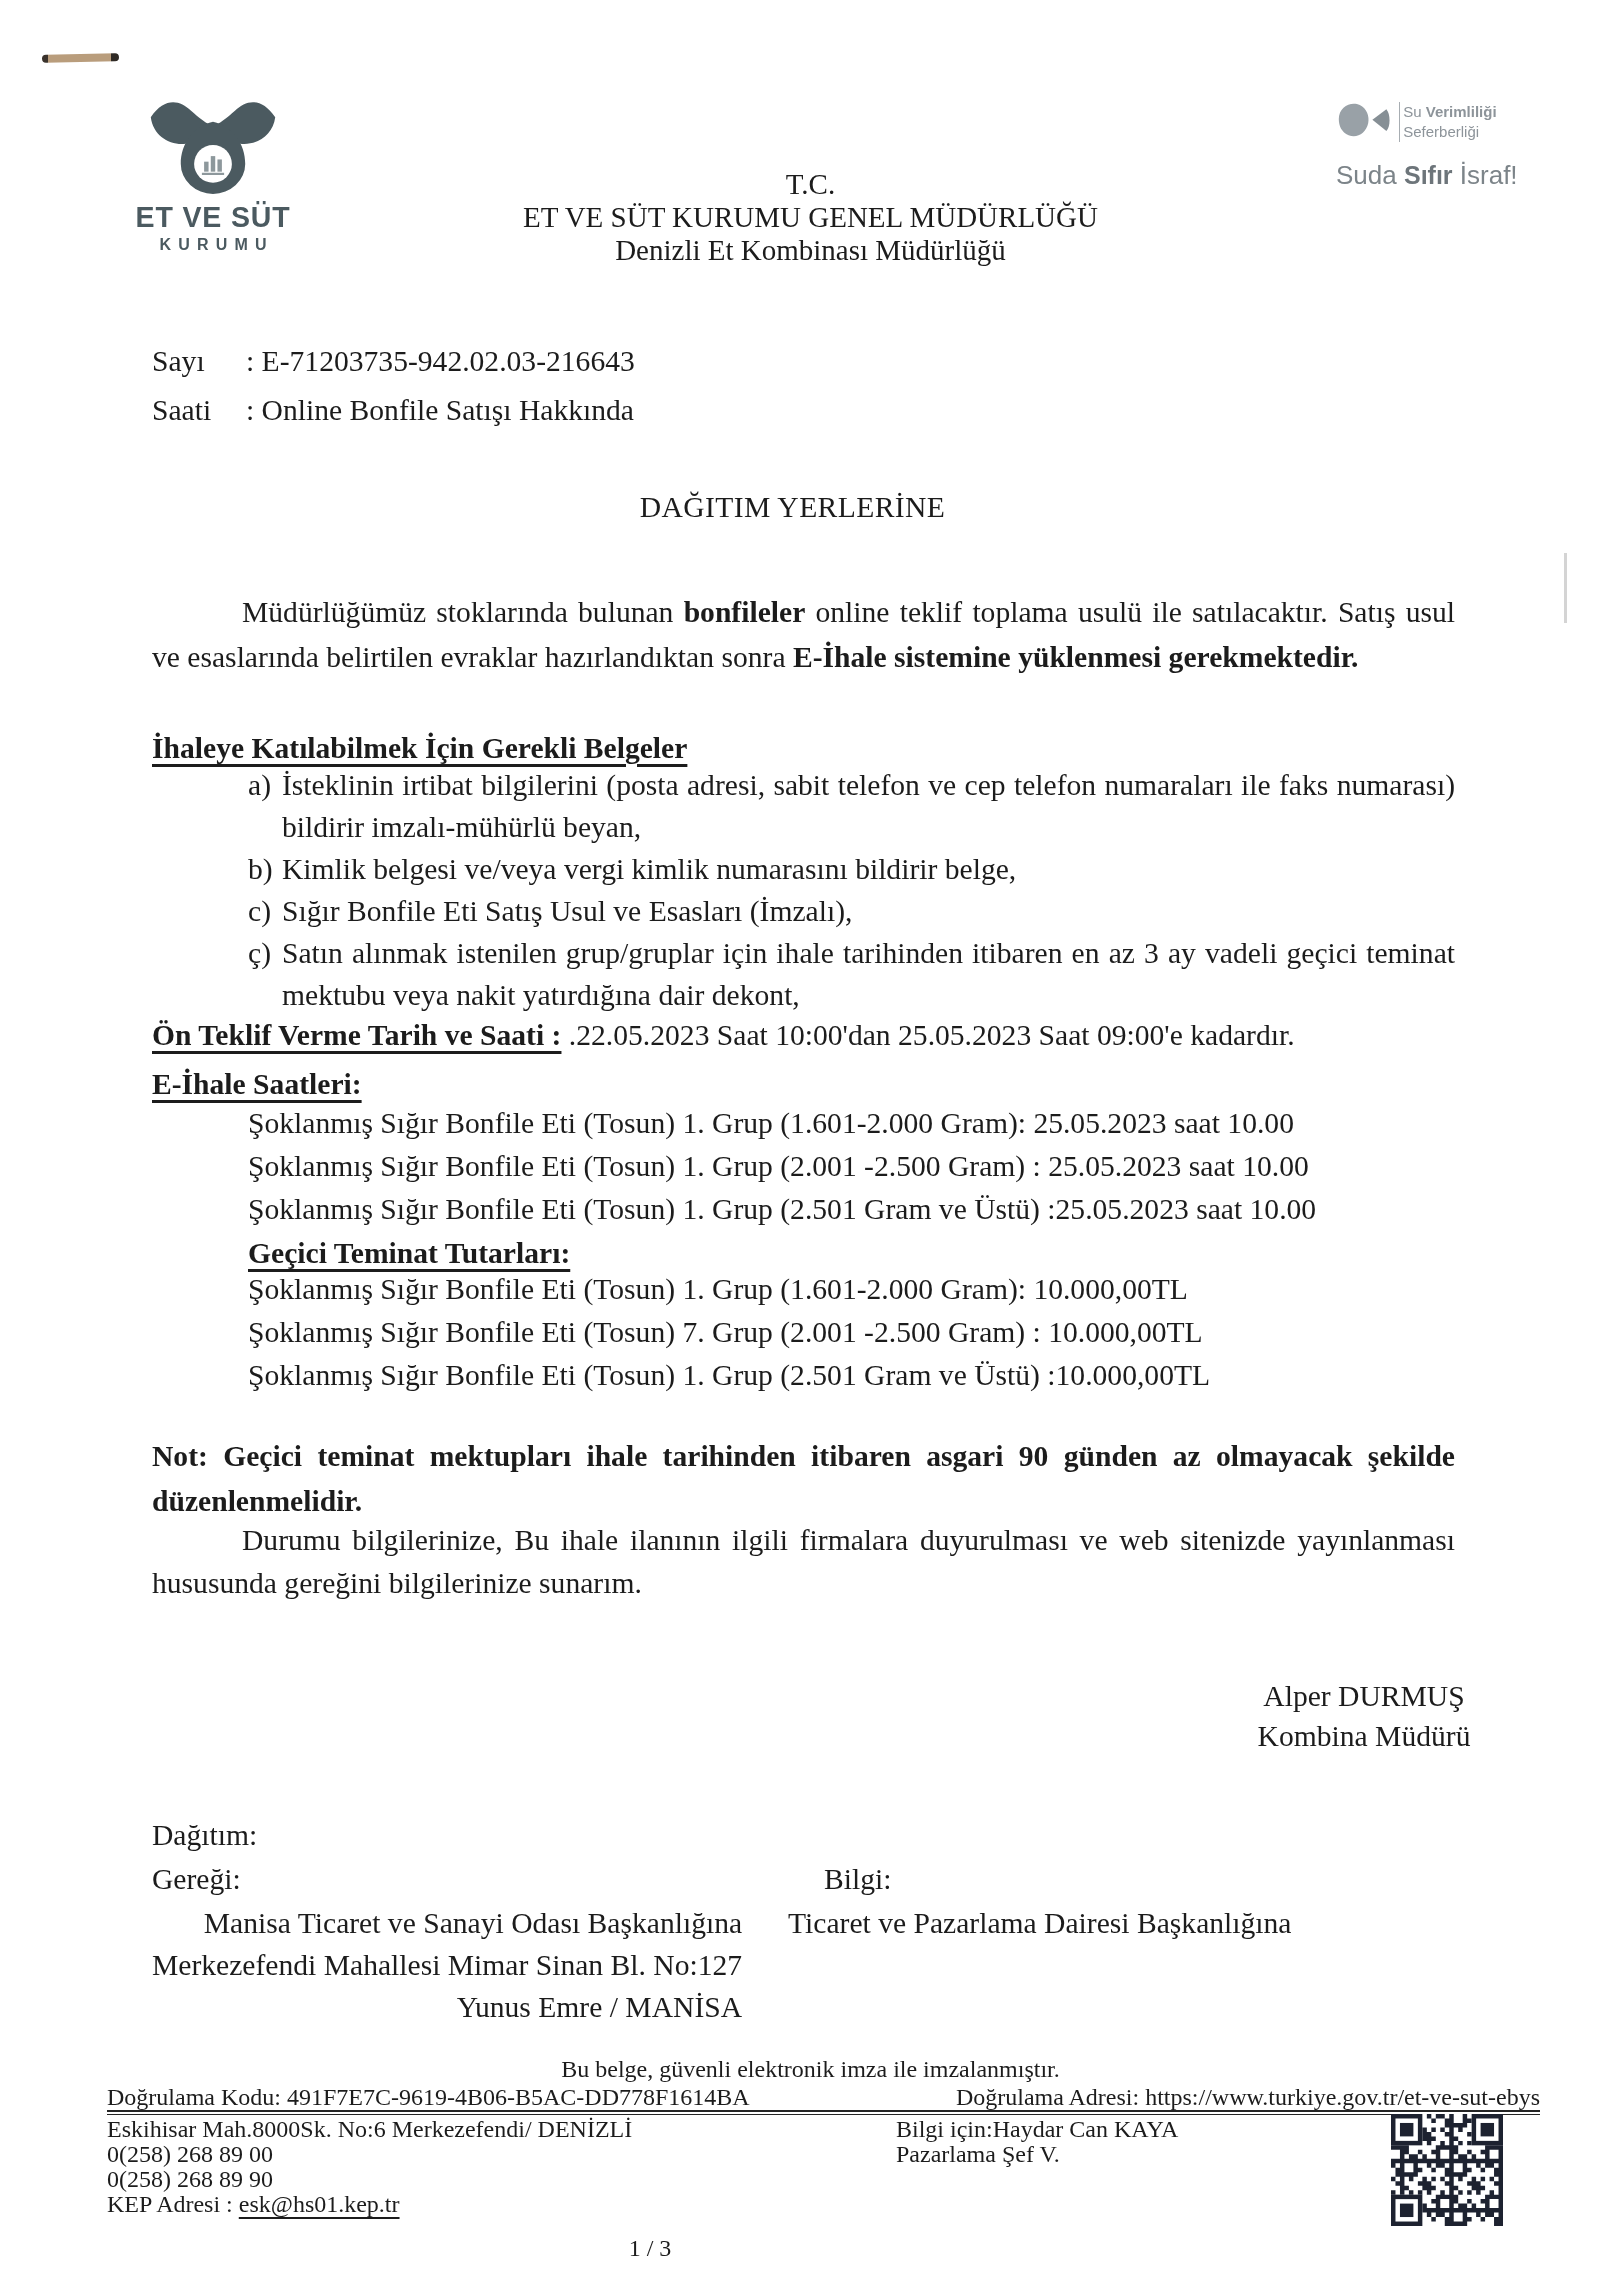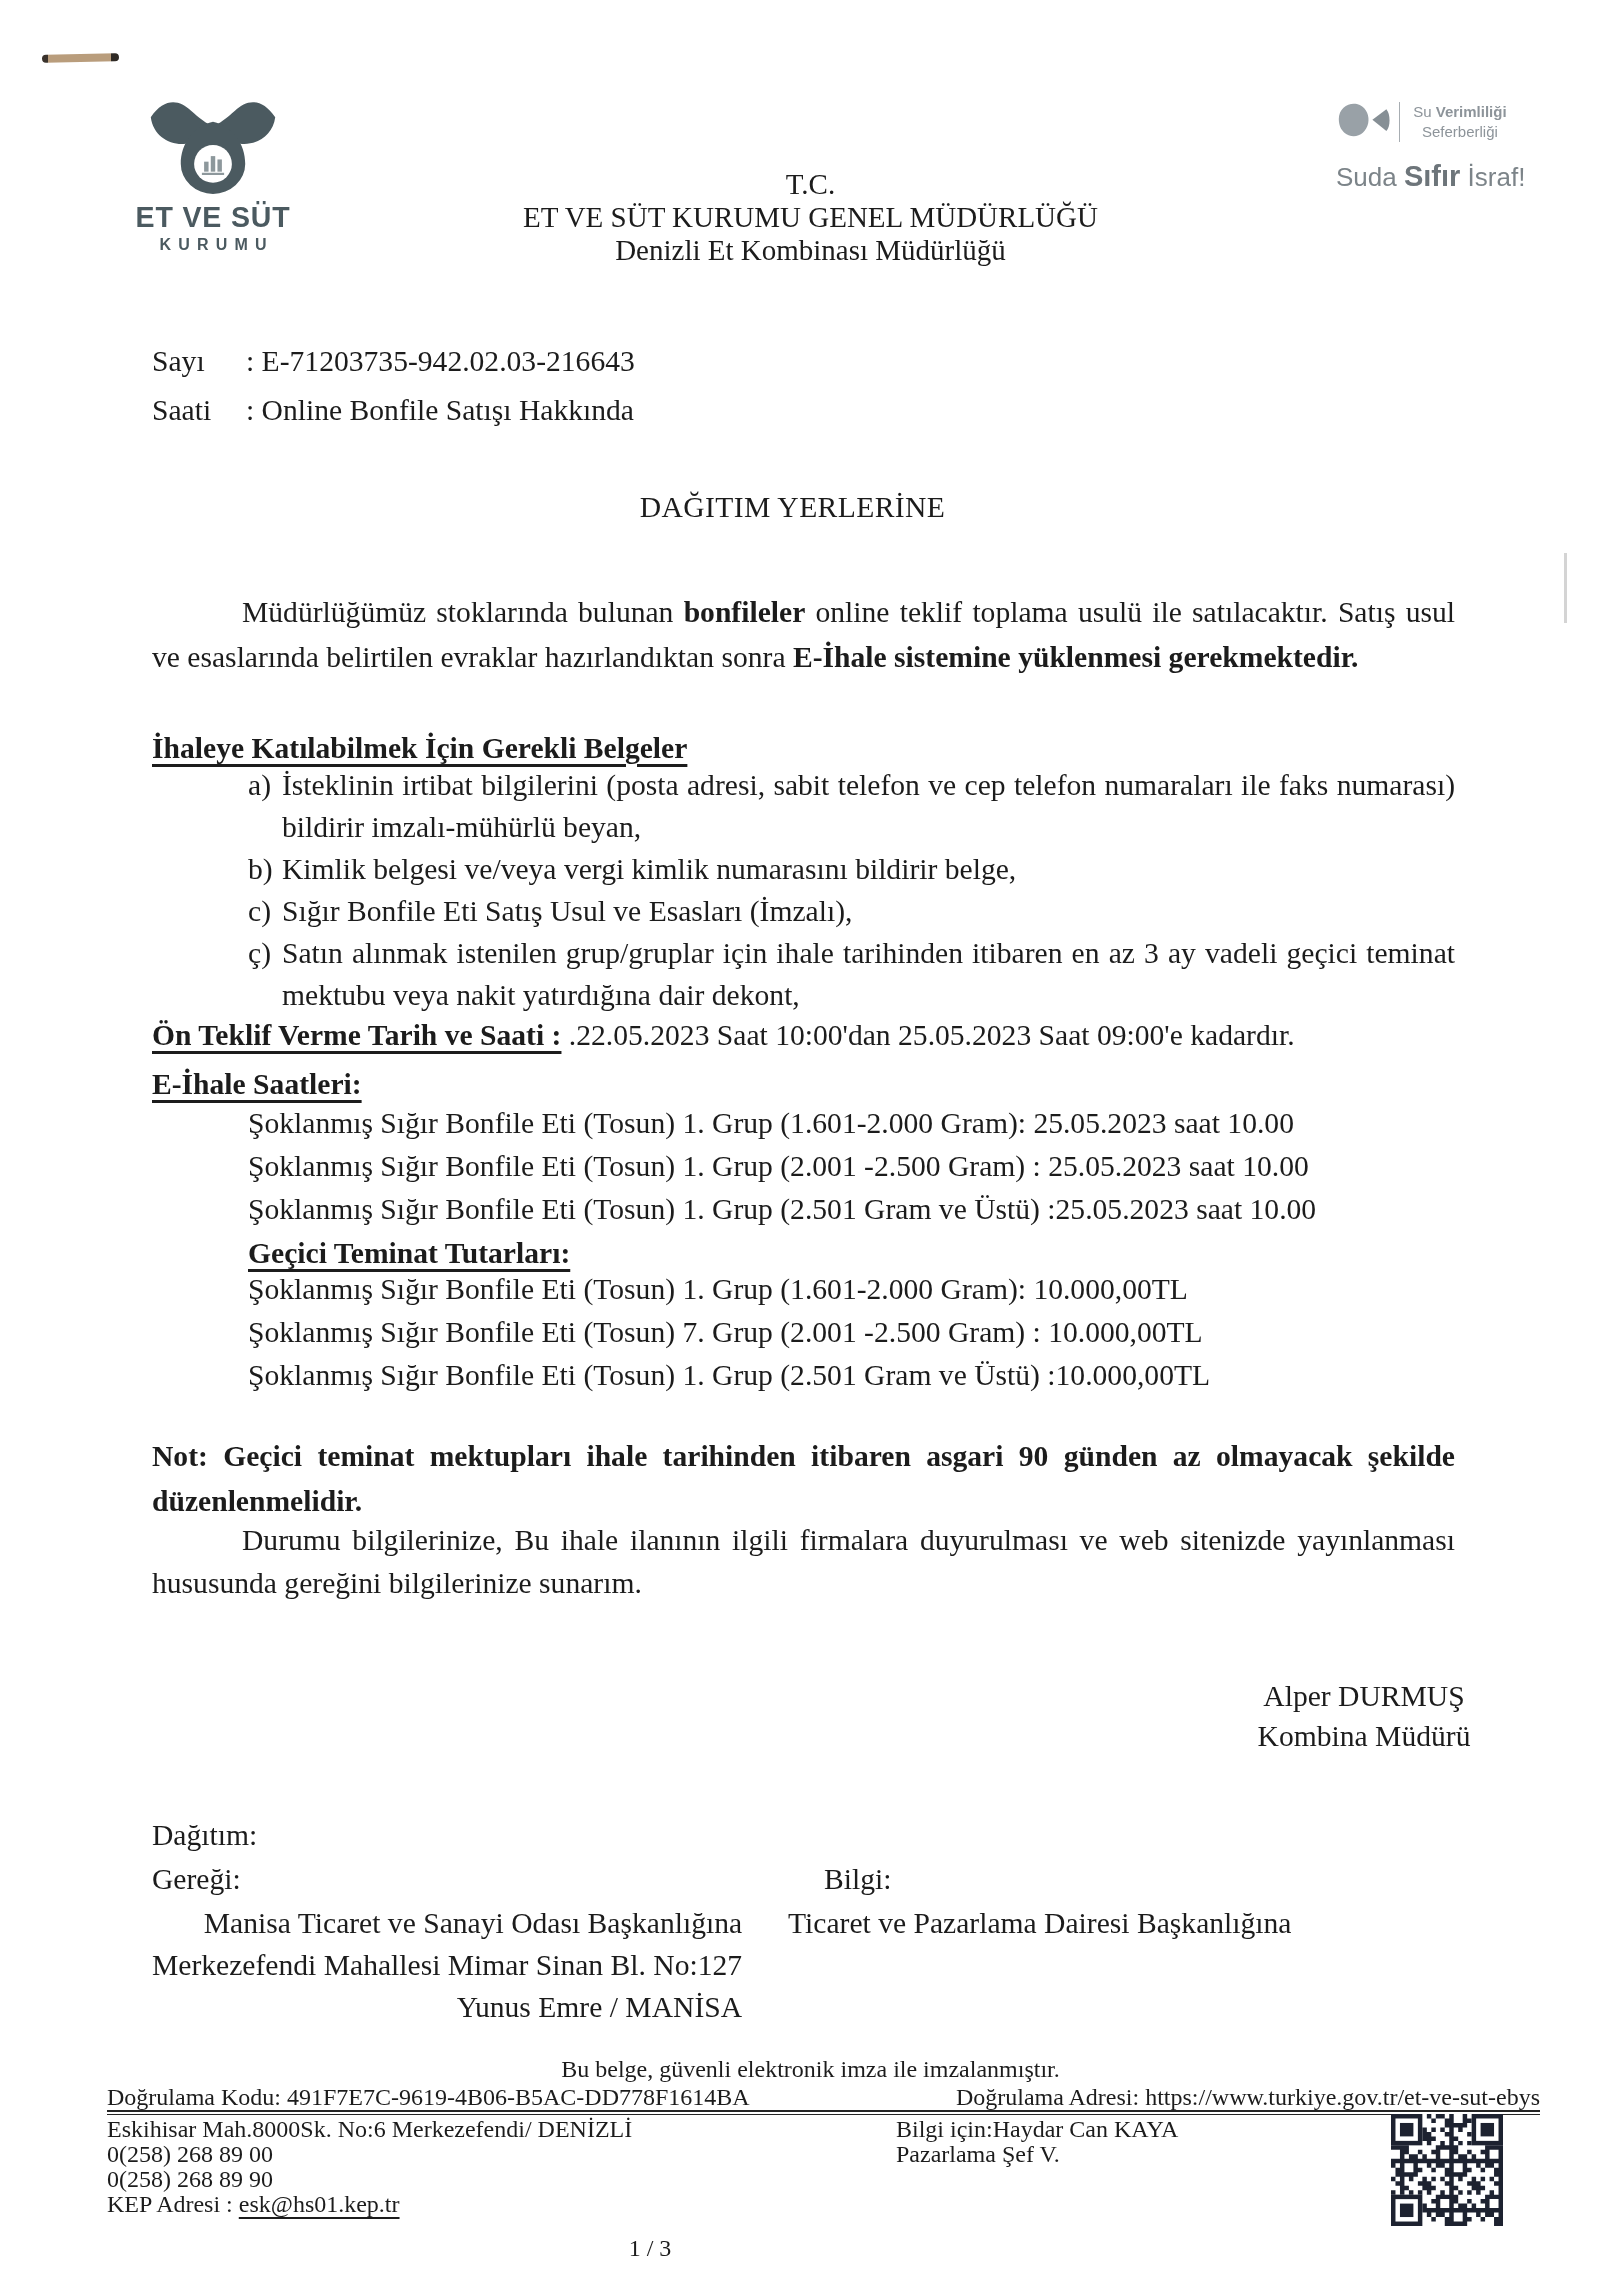--- a/index.html
+++ b/index.html
@@ -26,23 +26,23 @@
     font-family:"Liberation Sans","DejaVu Sans",sans-serif;color:#4b5a60;}
   .org-logo .line1{font-size:30px;font-weight:bold;letter-spacing:0.9px;transform:scaleX(.95);margin-top:1.8px;}
   .org-logo .line2{font-size:16px;letter-spacing:7.2px;font-weight:bold;margin-top:1.8px;padding-left:7.2px;}
 
   
   .head-title{left:0;top:168px;width:1621px;text-align:center;font-size:29px;line-height:33px;}
 
   
   .water-logo{left:1336px;top:97px;width:206px;font-family:"Liberation Sans","DejaVu Sans",sans-serif;color:#8d949a;}
   .water-row{display:flex;align-items:center;gap:7.2px;}
-  .water-tag{border-left:1.8px solid #a7adb2;padding-left:13px;font-size:15px;line-height:19.7px;text-align:center;}
+  .water-tag{border-left:1.8px solid #a7adb2;padding-left:3px;font-size:15px;line-height:19.7px;}
   .water-slogan{margin-top:12.5px;font-size:26px;color:#7c8489;white-space:nowrap;}
-  .water-slogan .s2{font-weight:bold;font-size:29px;color:#6d757a;}
+  .water-slogan .s2{font-weight:bold;font-size:25px;color:#6d757a;}
 
   
   .meta{left:152px;top:337px;font-size:29.6px;line-height:49px;}
   .meta .lbl{display:inline-block;width:94px;}
 
   .recipient{left:0;top:491px;width:1585px;text-align:center;font-size:29.6px;letter-spacing:0.4px;}
 
   .p1{left:152px;top:590px;width:1303px;text-indent:90px;}
   .docs-heading{left:152px;top:726px;text-align:right;}
   .docs-list{left:248px;top:764px;width:1207px;font-size:29.6px;line-height:42px;}

